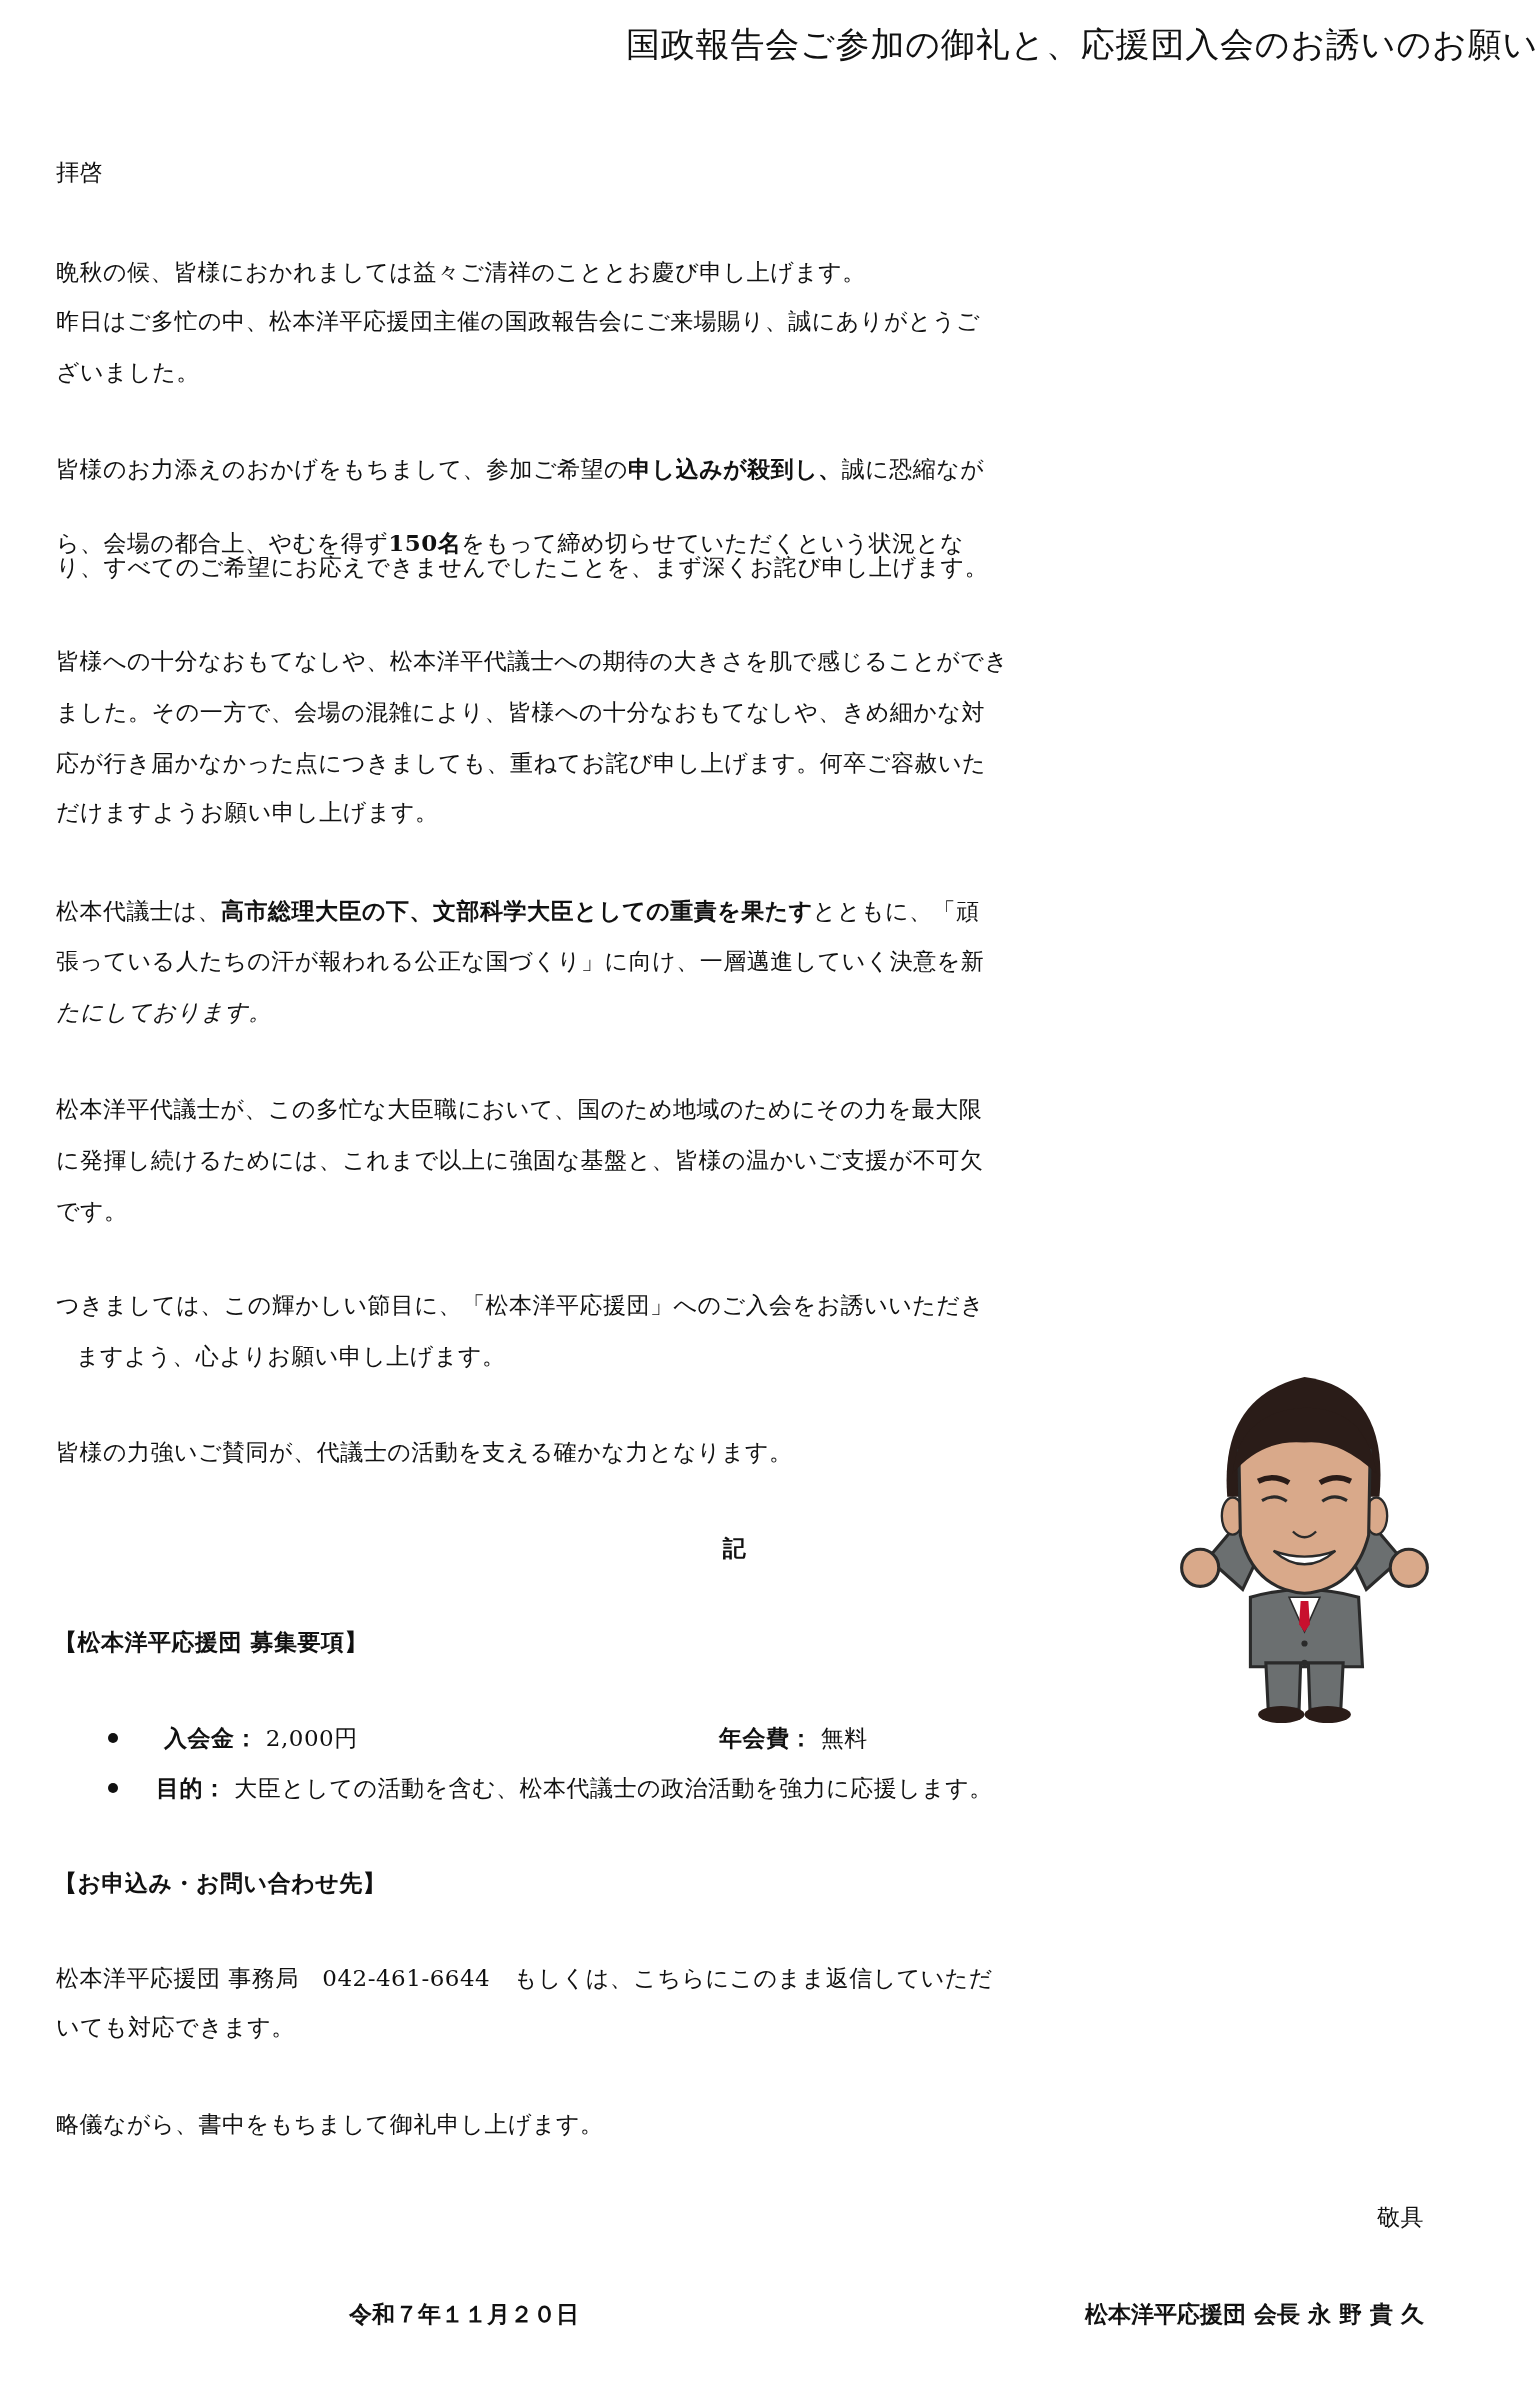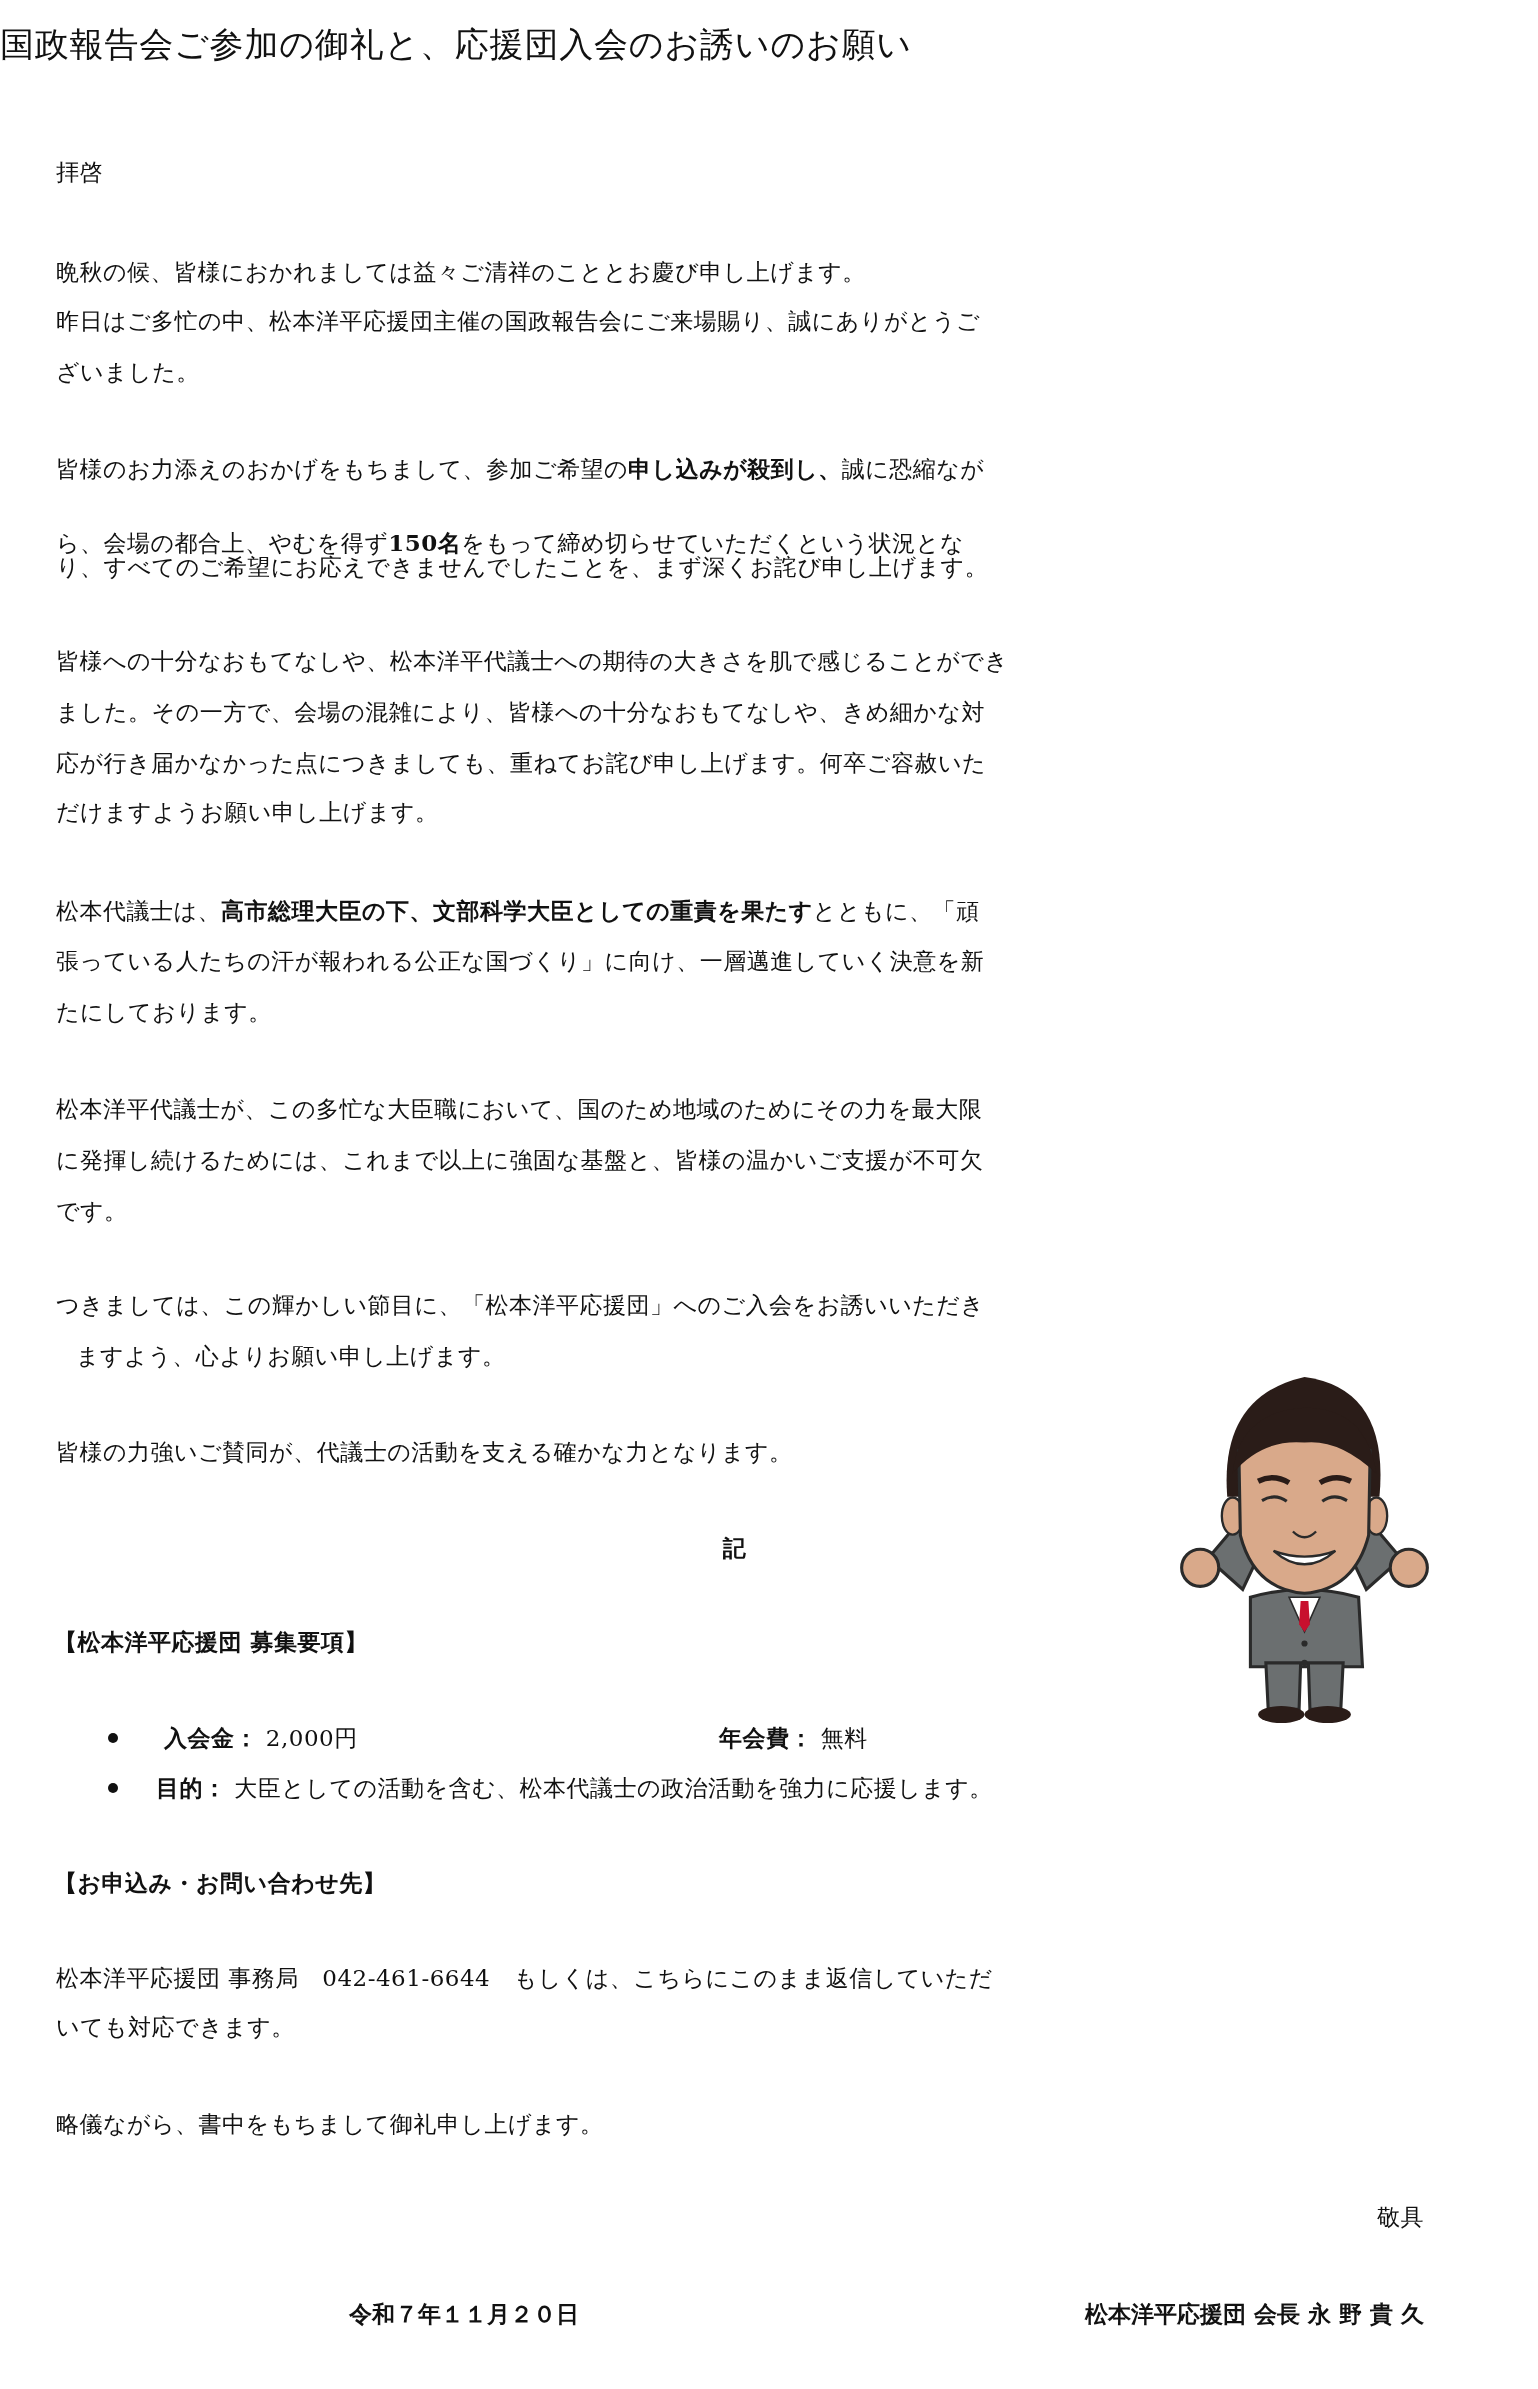--- a/index.html
+++ b/index.html
@@ -1,19 +1,19 @@
 <!DOCTYPE html>
 <html style="font-size:12.4px"><head>
 <meta charset="utf-8">
 <style>
   html, body { margin:0; padding:0; background:#ffffff; }
   body { width:1538px; height:2389px; position:relative; overflow:hidden;
          font-family: "DejaVu Serif", "Liberation Serif", serif; color:#111111; }
   .line { position:absolute; left:56px; white-space:nowrap; font-size:23px; line-height:39px; height:39px; letter-spacing:0.5px; }
-  .title { position:absolute; left:0; width:1538px; top:23px; text-align:left; font-size:34px; line-height:42px; white-space:nowrap; letter-spacing:0.8px; }
+  .title { position:absolute; left:0; width:1538px; top:23px; text-align:right; font-size:34px; line-height:42px; white-space:nowrap; letter-spacing:0.8px; }
   .b { font-weight:bold; }
   .center { left:0; width:1469px; text-align:center; }
   .right { left:auto; right:114px; text-align:right; }
   .bullet-dot { position:absolute; left:108px; width:10px; height:10px; border-radius:50%; background:#111; }
   .figure { position:absolute; left:1177px; top:1365px; width:255px; height:360px; }
 </style>
 </head>
 <body>
 
 <div class="title">国政報告会ご参加の御礼と、応援団入会のお誘いのお願い</div>
@@ -26,21 +26,21 @@
     <div class="line" style="top: 353px;"><span>ざいました。</span></div>
     <div class="line" style="top: 449px;"><span>皆様のお力添えのおかげをもちまして、参加ご希望の</span><span class="b">申し込みが殺到し、</span><span>誠に恐縮なが</span></div>
     <div class="line" style="top: 475px; margin-top: 48px;"><span>ら、会場の都合上、やむを得ず</span><span class="b">150名</span><span>をもって締め切らせていただくという状況とな</span></div>
     <div class="line" style="top: 548px;"><span>り、すべてのご希望にお応えできませんでしたことを、まず深くお詫び申し上げます。</span></div>
     <div class="line" style="top: 642px;"><span>皆様への十分なおもてなしや、松本洋平代議士への期待の大きさを肌で感じることができ</span></div>
     <div class="line" style="top: 693px;"><span>ました。その一方で、会場の混雑により、皆様への十分なおもてなしや、きめ細かな対</span></div>
     <div class="line" style="top: 744px;"><span>応が行き届かなかった点につきましても、重ねてお詫び申し上げます。何卒ご容赦いた</span></div>
     <div class="line" style="top: 793px;"><span>だけますようお願い申し上げます。</span></div>
     <div class="line" style="top: 891px;"><span>松本代議士は、</span><span class="b">高市総理大臣の下、文部科学大臣としての重責を果たす</span><span>とともに、「頑</span></div>
     <div class="line" style="top: 942px;"><span>張っている人たちの汗が報われる公正な国づくり」に向け、一層邁進していく決意を新</span></div>
-    <div class="line" style="top: 993px;"><span>たにしております。</span></div>
+    <div class="line" style="top: 993px; font-style: italic;"><span>たにしております。</span></div>
     <div class="line" style="top: 1090px;"><span>松本洋平代議士が、この多忙な大臣職において、国のため地域のためにその力を最大限</span></div>
     <div class="line" style="top: 1141px;"><span>に発揮し続けるためには、これまで以上に強固な基盤と、皆様の温かいご支援が不可欠</span></div>
     <div class="line" style="top: 1192px;"><span>です。</span></div>
     <div class="line" style="top: 1286px;"><span>つきましては、この輝かしい節目に、「松本洋平応援団」へのご入会をお誘いいただき</span></div>
     <div class="line" style="top: 1337px; margin-left: 20px;"><span>ますよう、心よりお願い申し上げます。</span></div>
     <div class="line" style="top: 1433px;"><span>皆様の力強いご賛同が、代議士の活動を支える確かな力となります。</span></div>
   </div>
 
 <div class="line b center" style="top:1528px">記</div>
 

